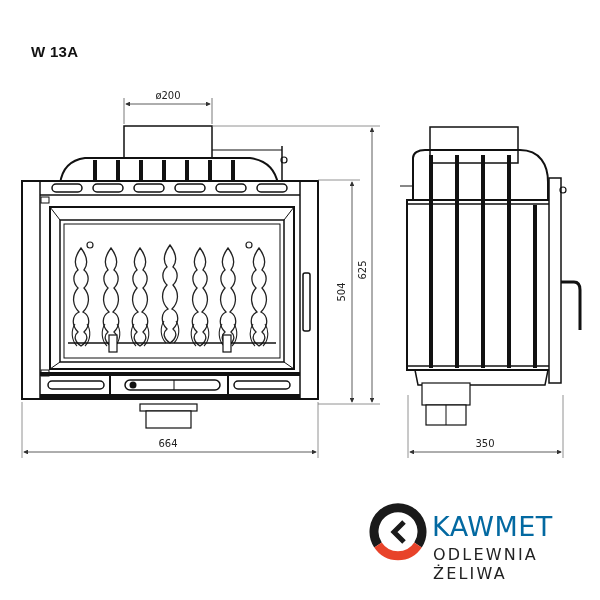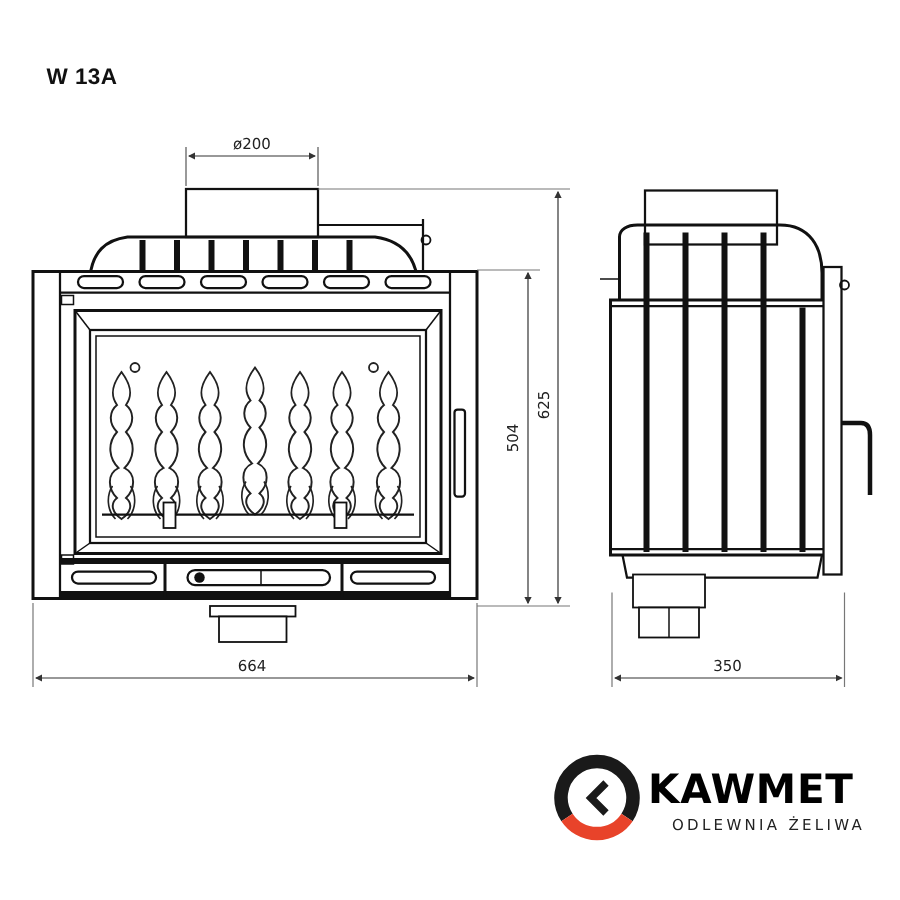--- a/index.html
+++ b/index.html
@@ -1,21 +1,21 @@
 <!DOCTYPE html>
 <html><head>
   <meta charset="utf-8">
   <style>
     html, body { margin:0; padding:0; background:#ffffff; }
     body { width:600px; height:600px; position:relative; overflow:hidden; font-family:"Liberation Sans", sans-serif; }
     .model { position:absolute; left:31px; top:43px; font-size:15px; color:#111; letter-spacing:0.3px;font-weight:bold; }
     svg.drawing { position:absolute; left:0; top:0; }
     .dimtxt { font-family:"DejaVu Sans", sans-serif; font-size:10px; fill:#222; }
-    .brand { position:absolute; left:432px; top:511px; font-family:"DejaVu Sans", sans-serif; font-weight:bold; font-size:27px; color:#000000; letter-spacing:0.5px; }
-    .tagline { position:absolute; left:448px; top:545px; font-family:"DejaVu Sans", sans-serif; font-size:10px; color:#222; letter-spacing:2.2px; }
+    .brand { position:absolute; left:432px; top:511px; font-family:"DejaVu Sans", sans-serif; font-weight:normal; font-size:27px; color:#0369a1; letter-spacing:0.5px; }
+    .tagline { position:absolute; left:433px; top:545px; font-family:"DejaVu Sans", sans-serif; font-size:16px; color:#222; letter-spacing:2.2px; }
   </style>
 </head>
 <body>
 
 <div class="model">W 13A</div>
 
 <svg class="drawing" width="600" height="600" viewBox="0 0 600 600">
   <defs>
     <marker id="arr" markerWidth="6" markerHeight="6" refX="5" refY="3" orient="auto">
       <path d="M0,0 L6,3 L0,6 z" fill="#333"></path>

